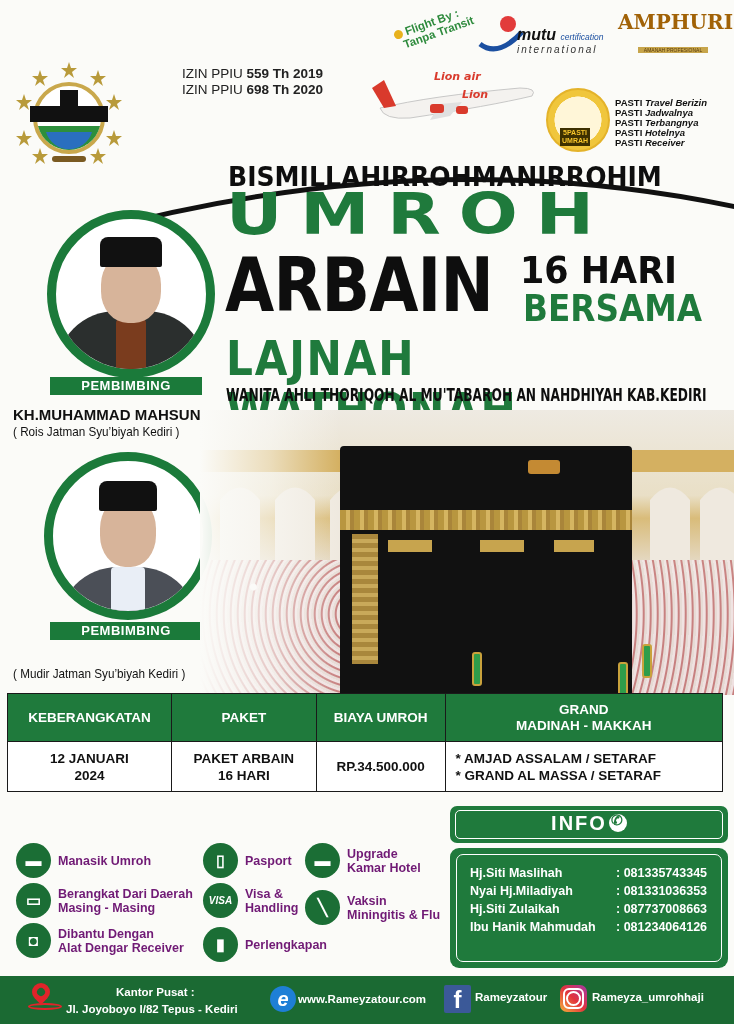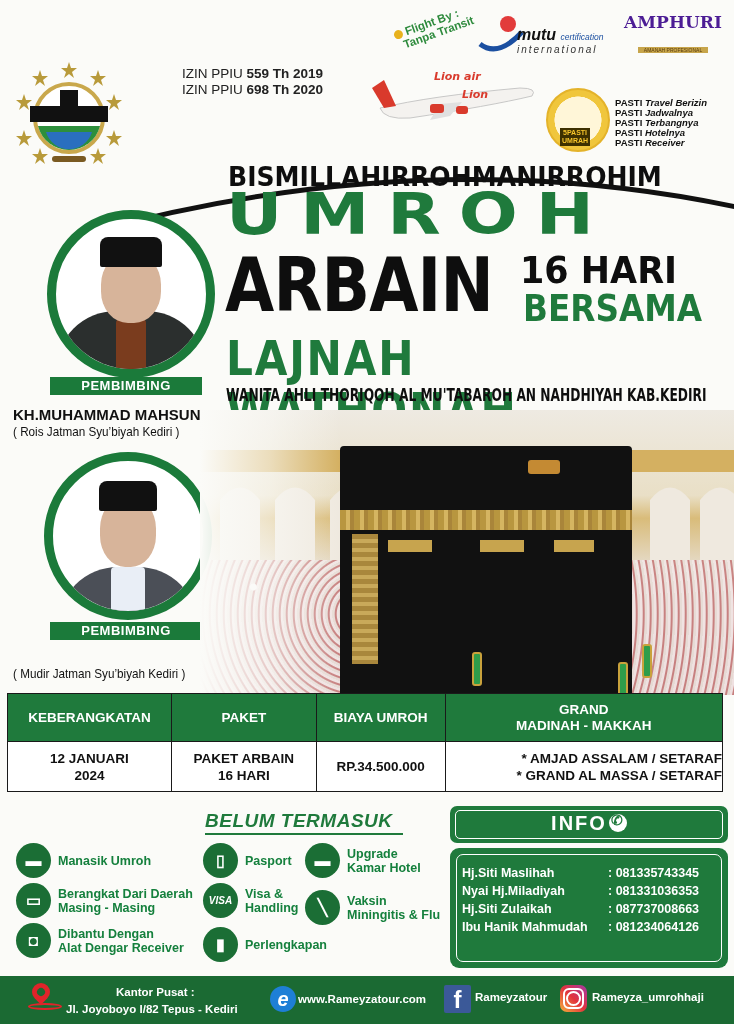--- a/index.html
+++ b/index.html
@@ -22,21 +22,21 @@
 
   .flightby { position: absolute; left: 392px; top: 30px; transform: rotate(-20deg); transform-origin: left top; color: #2d8a3c; font-weight: bold; font-size: 11.5px; line-height: 12px; }
   .flightby .dot { display: inline-block; width: 9px; height: 9px; border-radius: 50%; background: #e8b21d; margin-right: 3px; vertical-align: middle; }
   .plane { position: absolute; left: 370px; top: 58px; width: 170px; height: 70px; }
   .mutu { position: absolute; left: 478px; top: 10px; width: 130px; height: 48px; }
   .mutu-text { position: absolute; left: 517px; top: 26px; }
   .mutu-text .m1 { font-weight: bold; font-style: italic; font-size: 16px; color: #111; }
   .mutu-text .m1 small { font-size: 8.5px; color: #1b4fa0; font-weight: normal; }
   .mutu-text .m2 { font-size: 10px; letter-spacing: 2px; font-style: italic; color: #333; }
   .amphuri { position: absolute; left: 618px; top: 12px; width: 110px; height: 38px; text-align: center; }
-  .amphuri .t { font-family: "DejaVu Serif", serif; font-weight: bold; font-size: 17px; color: #4c1d95; line-height: 20px; }
+  .amphuri .t { font-family: "DejaVu Serif", serif; font-weight: bold; font-size: 20px; color: #a16207; line-height: 20px; }
   .amphuri .sub { font-size: 5px; color: #555; line-height: 6px; }
   .amphuri .bar { display: inline-block; background: #c7a54b; color: #5a3d10; font-size: 5px; padding: 0 6px; margin-top: 1px; }
 
   .pasti-badge { position: absolute; left: 546px; top: 88px; width: 64px; height: 64px; border-radius: 50%; background: radial-gradient(circle, #fff6d8 0 55%, #f0c63c 56% 100%); border: 2px solid #e4b32a; }
   .pasti-badge .lbl { position: absolute; left: 12px; top: 38px; background: #3d3000; color: #f7c52a; font-weight: bold; font-size: 7px; line-height: 8px; padding: 1px 2px; text-align: center; }
   .pasti-list { position: absolute; left: 615px; top: 98px; font-size: 9.5px; line-height: 10px; color: #111; }
   .pasti-list b { font-weight: bold; }
   .pasti-list i { font-style: italic; font-weight: bold; }
 
   
@@ -73,38 +73,38 @@
   .kaaba .band { position: absolute; top: 94px; height: 12px; background: #c7a44e; }
   .kaaba .door { position: absolute; left: 12px; top: 88px; width: 26px; height: 130px; background: repeating-linear-gradient(180deg, #a9873c 0 5px, #c9a95a 5px 9px); }
   .kaaba .spout { position: absolute; left: 188px; top: 14px; width: 32px; height: 14px; background: #c48a33; border-radius: 3px; }
   .lantern { position: absolute; width: 10px; height: 34px; background: #2f9d4a; border: 2px solid #c9a23c; border-radius: 3px; z-index: 4; }
 
   
   .tbl { position: absolute; left: 7px; top: 693px; width: 716px; border-collapse: collapse; z-index: 5; }
   .tbl th, .tbl td { border: 1.5px solid #1a1a1a; text-align: center; }
   .tbl th { background: #1f7a3c; color: #fff; font-weight: bold; font-size: 13.5px; height: 48px; line-height: 16px; }
   .tbl td { background: #fff; font-weight: bold; font-size: 13.5px; height: 50px; line-height: 17px; color: #111; }
-  .tbl td.hotel { text-align: right; padding-left: 10px; }
+  .tbl td.hotel { text-align: left; padding-left: 10px; }
 
   
   .sec-title { position: absolute; top: 810px; font-weight: bold; font-style: italic; font-size: 19px; color: #1f7a3c; border-bottom: 2px solid #1f7a3c; padding-bottom: 1px; letter-spacing: 0.5px; }
   .feat { position: absolute; display: flex; align-items: center; }
   .feat .ic { width: 35px; height: 35px; border-radius: 50%; background: #1b6e35; flex: none; display: flex; align-items: center; justify-content: center; color: #fff; font-size: 16px; font-weight: bold; }
-  .feat .lb { margin-left: 7px; font-weight: bold; font-size: 12.5px; line-height: 14px; color: #15803d; }
+  .feat .lb { margin-left: 7px; font-weight: bold; font-size: 12.5px; line-height: 14px; color: #701a75; }
 
   
   .info-head { position: absolute; left: 450px; top: 806px; width: 278px; height: 37px; background: #1f7a3c; border-radius: 7px; }
   .info-head::after { content: ""; position: absolute; left: 5px; top: 4px; right: 5px; bottom: 4px; border: 1.5px solid #fff; border-radius: 5px; }
   .info-head .t { position: absolute; left: 0; right: 0; top: 6px; text-align: center; color: #fff; font-weight: bold; font-size: 20px; letter-spacing: 2px; }
   .info-head .wa { display: inline-block; width: 18px; height: 18px; background: #fff; border-radius: 50%; vertical-align: -2px; margin-left: 2px; position: relative; }
   .info-head .wa::after { content: "✆"; position: absolute; left: 2px; top: -2px; font-size: 14px; color: #1f7a3c; letter-spacing: 0; }
   .info-body { position: absolute; left: 450px; top: 848px; width: 278px; height: 120px; background: #1f7a3c; border-radius: 9px; }
   .info-body::after { content: ""; position: absolute; left: 6px; top: 6px; right: 6px; bottom: 6px; border: 1.5px solid #fff; border-radius: 7px; }
   .contacts { position: absolute; left: 462px; top: 864px; width: 256px; }
-  .contacts .row { display: flex; color: #fff; font-weight: bold; font-size: 12.5px; line-height: 18px; }
+  .contacts .row { display: flex; color: #fff; font-weight: bold; font-size: 12.5px; line-height: 18px; margin-left: 8px; }
   .contacts .nm { width: 146px; white-space: nowrap; }
   .contacts .ph { white-space: nowrap; }
 
   
   .footer { position: absolute; left: 0; top: 976px; width: 734px; height: 48px; background: #1b6a33; }
   .fi { position: absolute; color: #fff; font-weight: bold; font-size: 11.5px; }
   .pin { position: absolute; left: 32px; top: 983px; width: 18px; height: 18px; background: #e0242a; border-radius: 50% 50% 50% 0; transform: rotate(-45deg); }
   .pin::after { content: ""; position: absolute; left: 5px; top: 5px; width: 8px; height: 8px; background: #1b6a33; border-radius: 50%; }
   .pin-base { position: absolute; left: 28px; top: 1003px; width: 34px; height: 7px; border: 2px solid #e0242a; border-radius: 50%; }
   .ie { position: absolute; left: 270px; top: 986px; width: 26px; height: 26px; border-radius: 50%; background: #1e7fd6; color: #fff; font-weight: bold; font-size: 20px; line-height: 26px; text-align: center; font-style: italic; }
@@ -292,21 +292,20 @@
       </div>
   </div>
   <div class="feat" style="left:16px;top:923px">
     <div class="ic">◘</div>
     <div class="lb">
         <div>Dibantu Dengan</div>
         <div>Alat Dengar Receiver</div>
       </div>
   </div>
 
-  <div class="sec-title" style="left:205px;width:198px">BELUM TERMASUK</div>
   <div class="feat" style="left:203px;top:843px">
     <div class="ic">▯</div>
     <div class="lb">
         <div>Pasport</div>
       </div>
   </div>
   <div class="feat" style="left:203px;top:883px">
     <div class="ic" style="font-size:10px;font-style:italic">VISA</div>
     <div class="lb">
         <div>Visa &amp;</div>

